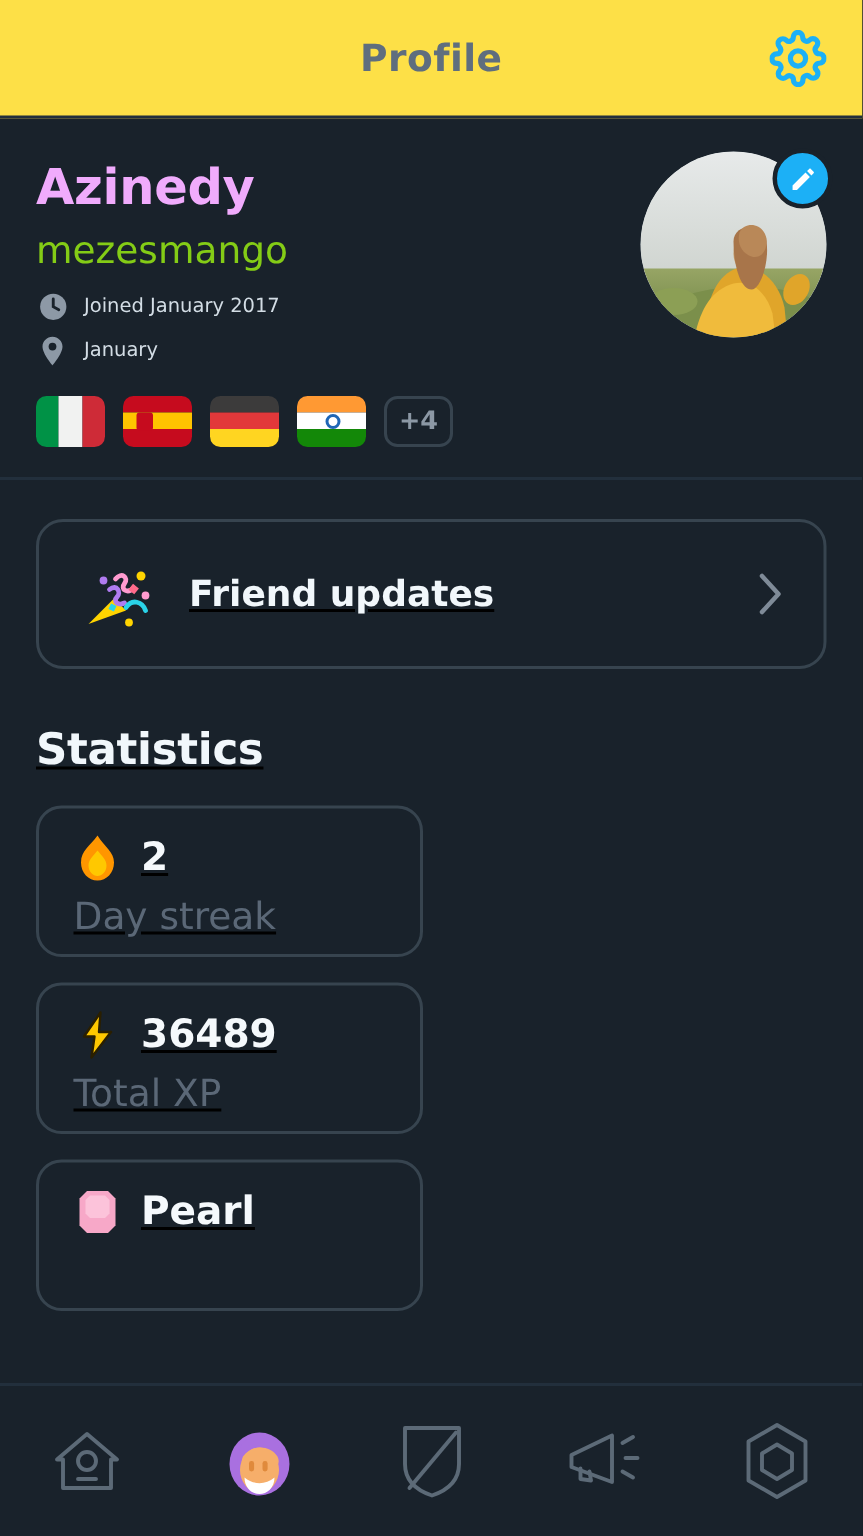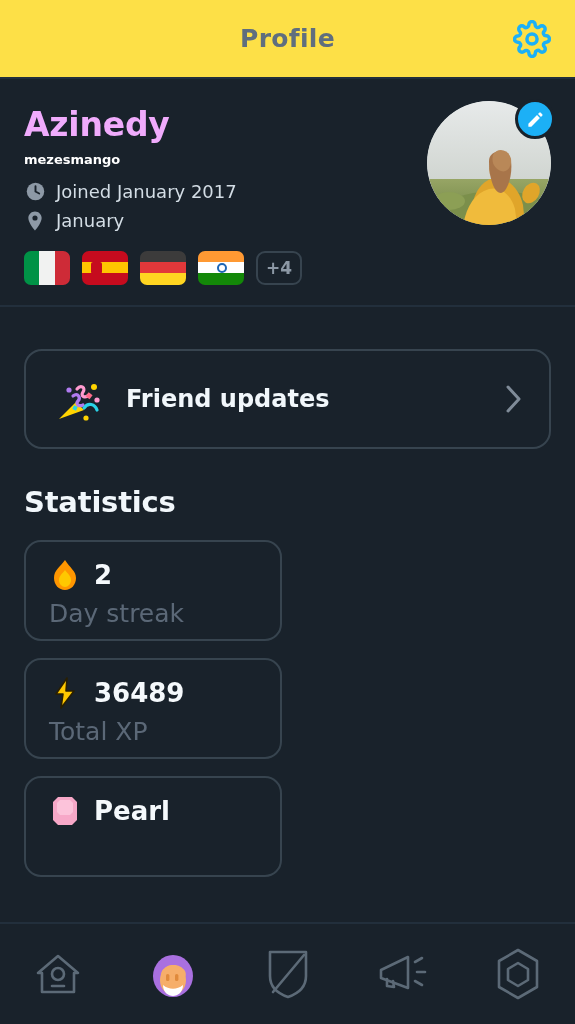--- a/index.html
+++ b/index.html
@@ -31,23 +31,23 @@
 
   .profile-head{
     padding:28px 24px 0 24px;position:relative;
     border-bottom:2px solid #222f3c;
     padding-bottom:20px;
   }
   .pname{
     color:#f0abfc;font-size:33px;font-weight:bold;line-height:1.1;margin:0 0 10px 0;
     letter-spacing:-.2px;
   }
-  .puser{color:#ffffff;font-size:13px;margin:0 0 13px 0;line-height:1.1;font-weight:bold;}
+  .puser{color:#84cc16;font-size:25px;margin:0 0 13px 0;line-height:1.1;}
   .meta-row{display:flex;align-items:center;gap:10px;margin-bottom:7px;}
-  .meta-txt{color:#d3dde5;font-size:18px;line-height:1.2;}
+  .meta-txt{color:#d3dde5;font-size:13px;line-height:1.2;}
   .meta-ico{width:22px;height:22px;display:flex;align-items:center;justify-content:center;flex:0 0 22px;}
 
   .flags{display:flex;align-items:center;gap:12px;margin-top:19px;}
   .flag{
     width:46px;height:34px;border-radius:7px;overflow:hidden;
     display:flex;position:relative;flex:0 0 46px;
   }
   .flag span{flex:1 1 0;height:100%;}
   .flag.h span{flex:1 1 0;width:100%;height:auto;}
   .flag.h{flex-direction:column;}
@@ -62,21 +62,21 @@
     width:124px;height:124px;border-radius:50%;overflow:hidden;position:relative;
     background:#cfd6d8;
   }
   .edit-badge{
     position:absolute;right:-4px;top:-2px;width:40px;height:40px;border-radius:50%;
     background:#1cb0f6;border:3px solid #19222b;box-sizing:border-box;
     display:flex;align-items:center;justify-content:center;cursor:pointer;
   }
 
   
-  .section{padding:16px 24px;}
+  .section{padding:0 24px;text-decoration:underline;}
   .fu-card{
     margin-top:26px;height:100px;border:2px solid #37444f;border-radius:18px;
     display:flex;align-items:center;padding:0 24px;box-sizing:border-box;cursor:pointer;
     background:#19222b;
   }
   .fu-emoji{width:58px;height:58px;flex:0 0 58px;display:flex;align-items:center;justify-content:center;}
   .fu-label{color:#f1f7fb;font-size:24px;font-weight:bold;margin-left:18px;flex:1 1 auto;}
   .chev{width:22px;height:34px;flex:0 0 22px;display:flex;align-items:center;justify-content:center;}
 
   .sect-title{color:#f1f7fb;font-size:29px;font-weight:bold;margin:36px 0 4px 0;letter-spacing:-.2px;}

